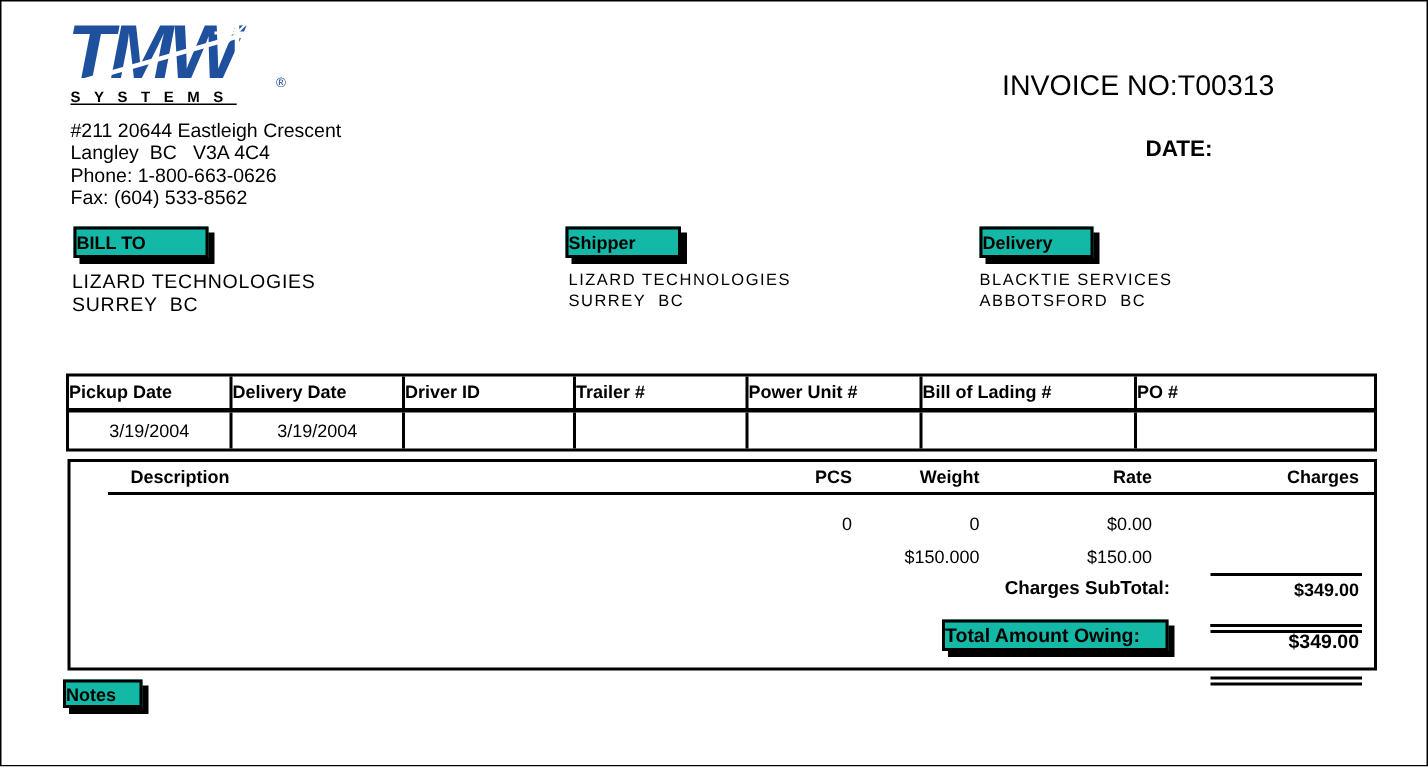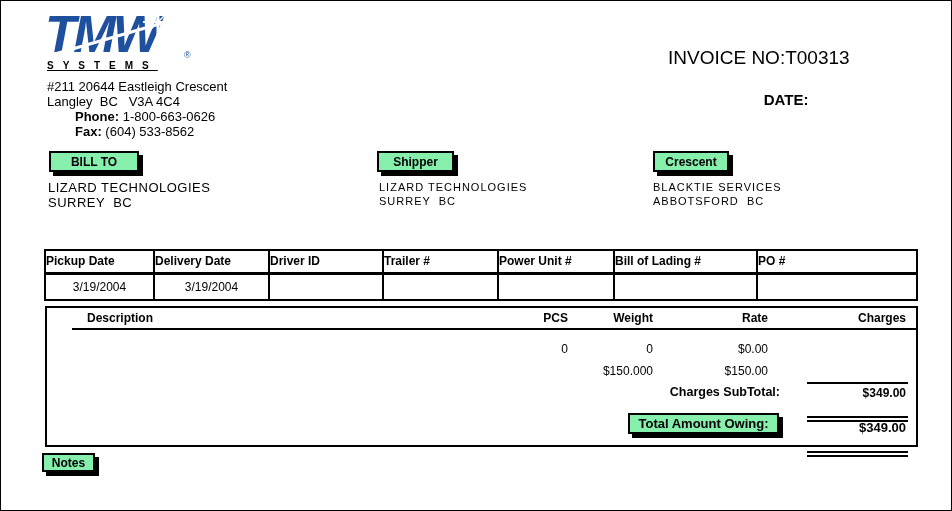--- a/index.html
+++ b/index.html
@@ -7,30 +7,30 @@
     position:relative; width:950px; height:509px;
     border:1px solid #000; background:#fff; overflow:hidden;
     font-family:"Liberation Sans", sans-serif; color:#000;
   }
   .txt { position:absolute; white-space:pre; }
 
   
   .logo-svg { position:absolute; left:44px; top:6px; }
   .systems { left:46px; top:59px; font-weight:bold; font-size:10px; letter-spacing:9px;text-decoration:underline; }
   .addr { left:46px; font-size:13px; }
-  .addr b { font-weight:bold;margin-left:28px; }
+  .addr b { font-weight:normal; }
 
   
   .invoice-no { position:absolute; left:667px; top:46px; font-size:19px; display:flex; white-space:pre; }
   .date-line { left:746px; top:73px; font-size:15px; font-weight:bold; }
 
   
   .btn3d {
-    position:absolute; background:#86efac; border:2px solid #000;
-    box-shadow:4px 4px 0 #000; display:flex; align-items:center; justify-content:center;
+    position:absolute; background:#14b8a6; border:2px solid #000;
+    box-shadow:4px 4px 0 #000; display:flex; align-items:center; justify-content:flex-start;
     font-weight:bold; box-sizing:border-box; cursor:pointer;
   }
   .btn-billto   { left:48px;  top:150px; width:90px;  height:21px; font-size:12px; }
   .btn-shipper  { left:376px; top:150px; width:77px;  height:21px; font-size:12px; }
   .btn-consignee{ left:652px; top:150px; width:76px;  height:21px; font-size:12px; }
   .btn-total    { left:627px; top:412px; width:151px; height:21px; font-size:13px; }
   .btn-notes    { left:41px;  top:452px; width:53px;  height:19px; font-size:12px; }
 
   
   .party-lg  { font-size:13px; letter-spacing:0.5px; }
@@ -99,21 +99,21 @@
     <span></span>
   </div>
 
   <div class="btn3d btn-billto">
     <span>BILL TO</span>
   </div>
   <div class="btn3d btn-shipper">
     <span>Shipper</span>
   </div>
   <div class="btn3d btn-consignee">
-    <span>Crescent</span>
+    <span>Delivery</span>
   </div>
 
   <div class="txt party-lg" style="left:47px;top:179px">LIZARD TECHNOLOGIES</div>
   <div class="txt party-lg" style="left:47px;top:194px">SURREY  BC</div>
   <div class="txt party-sm" style="left:378px;top:180px">LIZARD TECHNOLOGIES</div>
   <div class="txt party-sm" style="left:378px;top:194px">SURREY  BC</div>
   <div class="txt party-sm" style="left:652px;top:180px">BLACKTIE SERVICES</div>
   <div class="txt party-sm" style="left:652px;top:194px">ABBOTSFORD  BC</div>
 
   <div class="ship-table">

